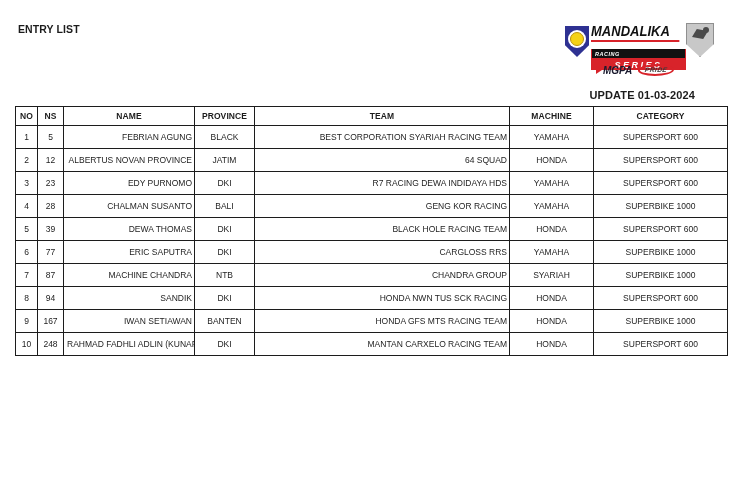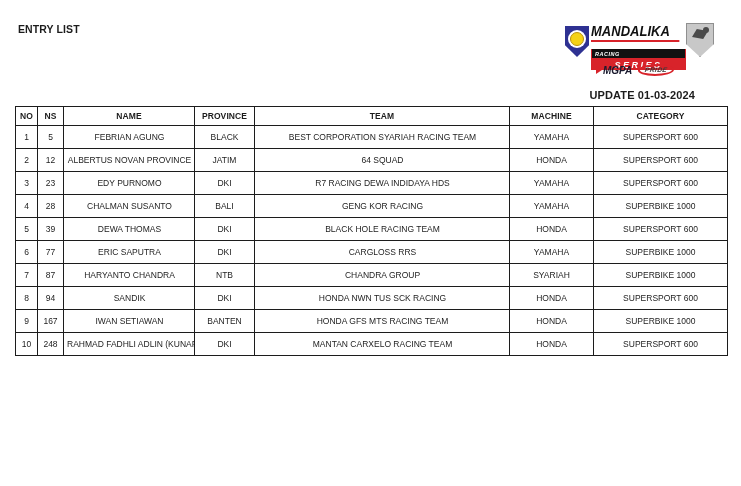--- a/index.html
+++ b/index.html
@@ -82,21 +82,21 @@
     position:absolute;left:15px;top:106px;width:712px;
     border-collapse:collapse;table-layout:fixed;
   }
   table.entry th, table.entry td{
     border:1px solid #1c1c1c;
     font-size:8.5px;overflow:hidden;white-space:nowrap;
     padding:0 2px;text-align:center;
   }
   table.entry th{height:18px;font-weight:bold;letter-spacing:0.1px;}
   table.entry td{height:22px;font-weight:normal;}
-  table.entry td.left{text-align:center;padding-left:3px;margin-left:26px;}
+  table.entry td.left{text-align:right;padding-left:3px;margin-left:26px;}
 </style>
 </head>
 <body>
 
 <div class="title-block">
   <div>ENTRY LIST</div>
 </div>
 
 <div class="logo-cluster">
   <div class="imi-shield">
@@ -197,21 +197,21 @@
         <td>77</td>
         <td class="left">ERIC SAPUTRA</td>
         <td>DKI</td>
         <td class="left">CARGLOSS RRS</td>
         <td>YAMAHA</td>
         <td>SUPERBIKE 1000</td>
       </tr>
       <tr>
         <td>7</td>
         <td>87</td>
-        <td class="left">HARYANTO CHANDRA</td>
+        <td class="left">MACHINE CHANDRA</td>
         <td>NTB</td>
         <td class="left">CHANDRA GROUP</td>
         <td>SYARIAH</td>
         <td>SUPERBIKE 1000</td>
       </tr>
       <tr>
         <td>8</td>
         <td>94</td>
         <td class="left">SANDIK</td>
         <td>DKI</td>

